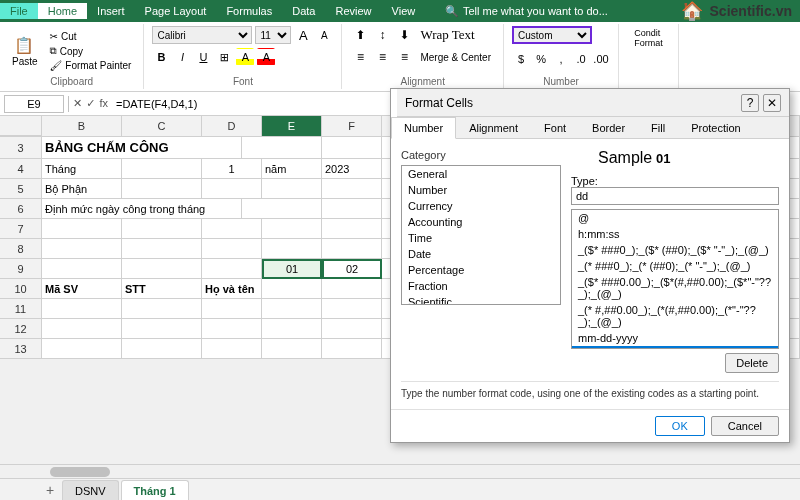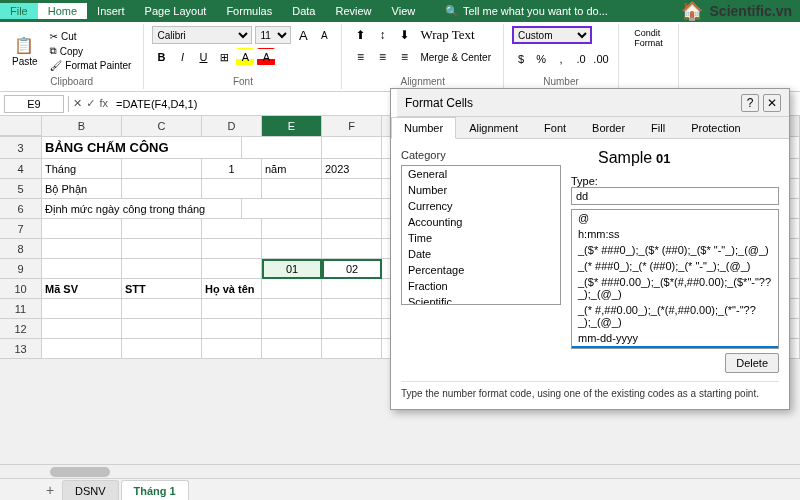--- a/index.html
+++ b/index.html
@@ -426,13 +426,20 @@
         </div>
         <div style="display:flex;justify-content:flex-end;margin-top:4px;">
           <button class="delete-btn">Delete</button>
         </div>
       </div>
     </div>
 
     <div class="modal-hint">Type the number format code, using one of the existing codes as a starting point.</div>
   </div>
 
+  <div class="modal-footer">
+    <span class="modal-footer-left"></span>
+    <div class="modal-footer-btns">
+      <button class="modal-btn primary">OK</button>
+      <button class="modal-btn">Cancel</button>
+    </div>
+  </div>
 </div>
 
 </body></html>

